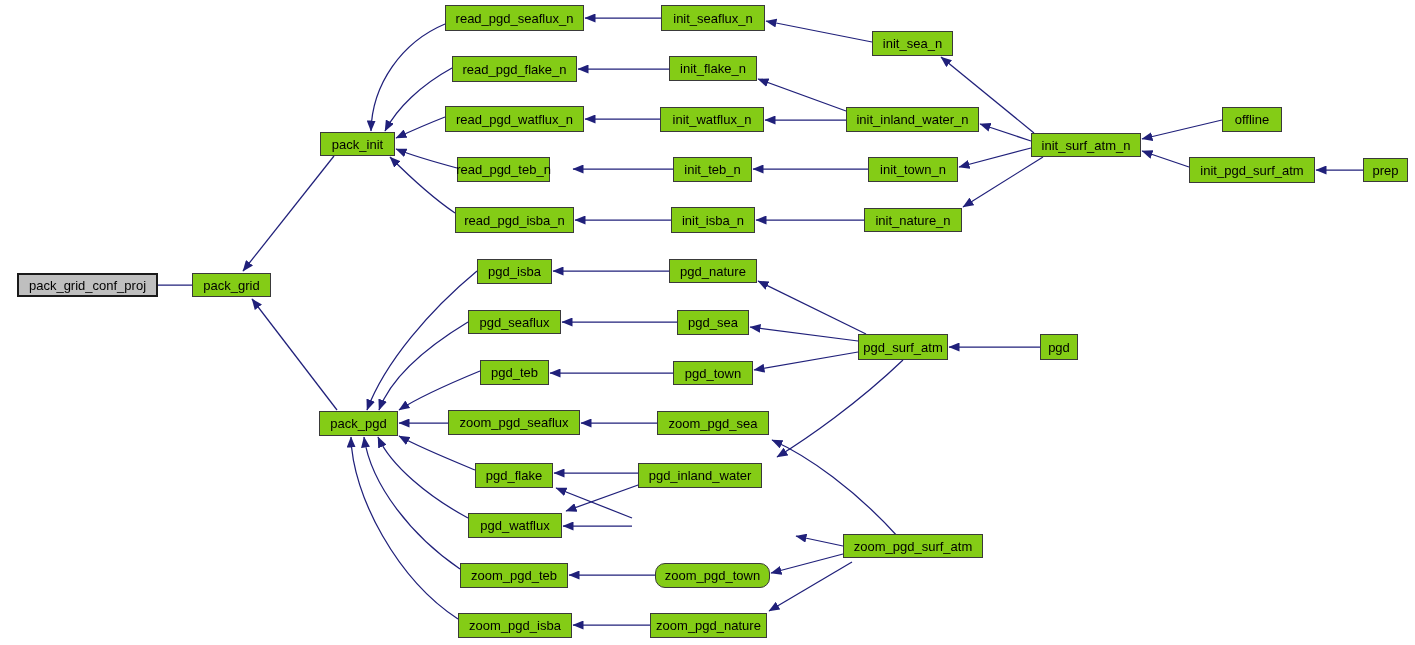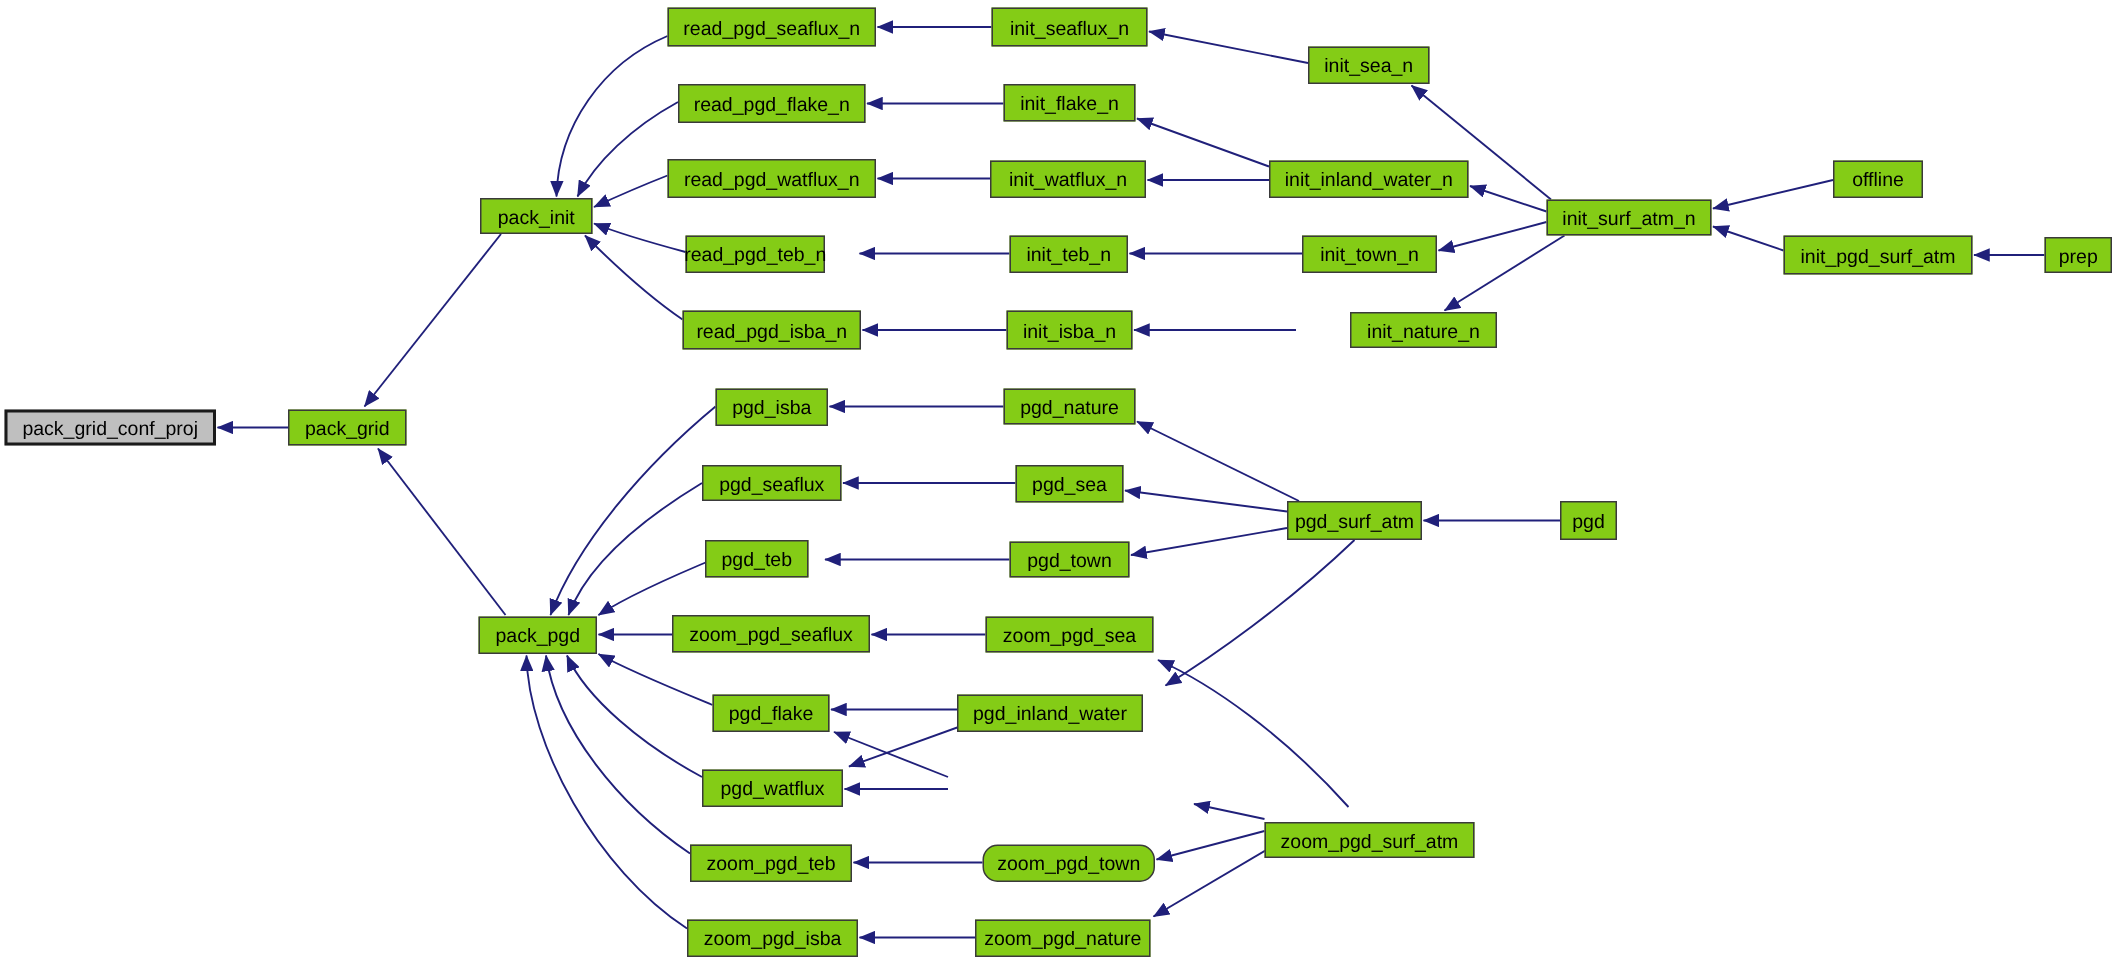--- a/index.html
+++ b/index.html
@@ -103,53 +103,53 @@
       <path d="M632,518 L556,488" class="edge" stroke="#20207a" marker-end="url(#arrow)"></path>
       <path d="M632,526 L563,526" class="edge" stroke="#20207a" marker-end="url(#arrow)"></path>
       <path d="M655,575 L569,575" class="edge" stroke="#20207a" marker-end="url(#arrow)"></path>
       <path d="M650,625 L573,625" class="edge" stroke="#20207a" marker-end="url(#arrow)"></path>
       <path d="M899,538 C856,490 808,456 772,440" class="edge" stroke="#20207a" marker-end="url(#arrow)"></path>
       <path d="M843,546 L796,536" class="edge" stroke="#20207a" marker-end="url(#arrow)"></path>
       <path d="M843,554 L771,573" class="edge" stroke="#20207a" marker-end="url(#arrow)"></path>
       <path d="M852,562 L769,611" class="edge" stroke="#20207a" marker-end="url(#arrow)"></path>
     </svg>
 
-<div class="node hl" style="left: 3px; top: 273px; width: 141px; height: 24px;">pack_grid_conf_proj</div>
+<div class="node hl" style="left: 17px; top: 273px; width: 141px; height: 24px;">pack_grid_conf_proj</div>
     <div class="node" style="left: 192px; top: 273px; width: 79px; height: 24px;">pack_grid</div>
     <div class="node" style="left: 320px; top: 132px; width: 75px; height: 24px;">pack_init</div>
     <div class="node" style="left: 319px; top: 411px; width: 79px; height: 25px;">pack_pgd</div>
     <div class="node" style="left: 445px; top: 5px; width: 139px; height: 26px;">read_pgd_seaflux_n</div>
     <div class="node" style="left: 452px; top: 56px; width: 125px; height: 26px;">read_pgd_flake_n</div>
     <div class="node" style="left: 445px; top: 106px; width: 139px; height: 26px;">read_pgd_watflux_n</div>
     <div class="node" style="left: 457px; top: 157px; width: 93px; height: 25px;">read_pgd_teb_n</div>
     <div class="node" style="left: 455px; top: 207px; width: 119px; height: 26px; text-align: center;">read_pgd_isba_n</div>
     <div class="node" style="left: 661px; top: 5px; width: 104px; height: 26px;">init_seaflux_n</div>
     <div class="node" style="left: 669px; top: 56px; width: 88px; height: 25px;">init_flake_n</div>
     <div class="node" style="left: 660px; top: 107px; width: 104px; height: 25px;">init_watflux_n</div>
     <div class="node" style="left: 673px; top: 157px; width: 79px; height: 25px;">init_teb_n</div>
     <div class="node" style="left: 671px; top: 207px; width: 84px; height: 26px;">init_isba_n</div>
     <div class="node" style="left: 872px; top: 31px; width: 81px; height: 25px;">init_sea_n</div>
     <div class="node" style="left: 846px; top: 107px; width: 133px; height: 25px;">init_inland_water_n</div>
     <div class="node" style="left: 868px; top: 157px; width: 90px; height: 25px;">init_town_n</div>
-    <div class="node" style="left: 864px; top: 208px; width: 98px; height: 24px; margin-left: 36px;">init_nature_n</div>
+    <div class="node" style="left: 864px; top: 208px; width: 98px; height: 24px;">init_nature_n</div>
     <div class="node" style="left: 1031px; top: 133px; width: 110px; height: 24px;">init_surf_atm_n</div>
     <div class="node" style="left: 1222px; top: 107px; width: 60px; height: 25px;">offline</div>
     <div class="node" style="left: 1189px; top: 157px; width: 126px; height: 26px;">init_pgd_surf_atm</div>
     <div class="node" style="left: 1363px; top: 158px; width: 45px; height: 24px;">prep</div>
     <div class="node" style="left: 477px; top: 259px; width: 75px; height: 25px;">pgd_isba</div>
     <div class="node" style="left: 669px; top: 259px; width: 88px; height: 24px;">pgd_nature</div>
     <div class="node" style="left: 468px; top: 310px; width: 93px; height: 24px;">pgd_seaflux</div>
     <div class="node" style="left: 677px; top: 310px; width: 72px; height: 25px;">pgd_sea</div>
-    <div class="node" style="left: 470px; top: 360px; width: 69px; height: 25px;">pgd_teb</div>
+    <div class="node" style="left: 480px; top: 360px; width: 69px; height: 25px;">pgd_teb</div>
     <div class="node" style="left: 673px; top: 361px; width: 80px; height: 24px;">pgd_town</div>
     <div class="node" style="left: 448px; top: 410px; width: 132px; height: 25px;">zoom_pgd_seaflux</div>
     <div class="node" style="left: 657px; top: 411px; width: 112px; height: 24px;">zoom_pgd_sea</div>
     <div class="node" style="left: 858px; top: 334px; width: 90px; height: 26px;">pgd_surf_atm</div>
     <div class="node" style="left: 1040px; top: 334px; width: 38px; height: 26px;">pgd</div>
     <div class="node" style="left: 475px; top: 463px; width: 78px; height: 25px;">pgd_flake</div>
     <div class="node" style="left: 638px; top: 463px; width: 124px; height: 25px;">pgd_inland_water</div>
     <div class="node" style="left: 468px; top: 513px; width: 94px; height: 25px;">pgd_watflux</div>
     <div class="node" style="left: 460px; top: 563px; width: 108px; height: 25px;">zoom_pgd_teb</div>
     <div class="node" style="left: 655px; top: 563px; width: 115px; height: 25px; border-radius: 10px;">zoom_pgd_town</div>
     <div class="node" style="left: 458px; top: 613px; width: 114px; height: 25px;">zoom_pgd_isba</div>
     <div class="node" style="left: 650px; top: 613px; width: 117px; height: 25px;">zoom_pgd_nature</div>
-    <div class="node" style="left: 843px; top: 548px; width: 140px; height: 24px;">zoom_pgd_surf_atm</div>
+    <div class="node" style="left: 843px; top: 534px; width: 140px; height: 24px;">zoom_pgd_surf_atm</div>
   </div>
 
 </body></html>

